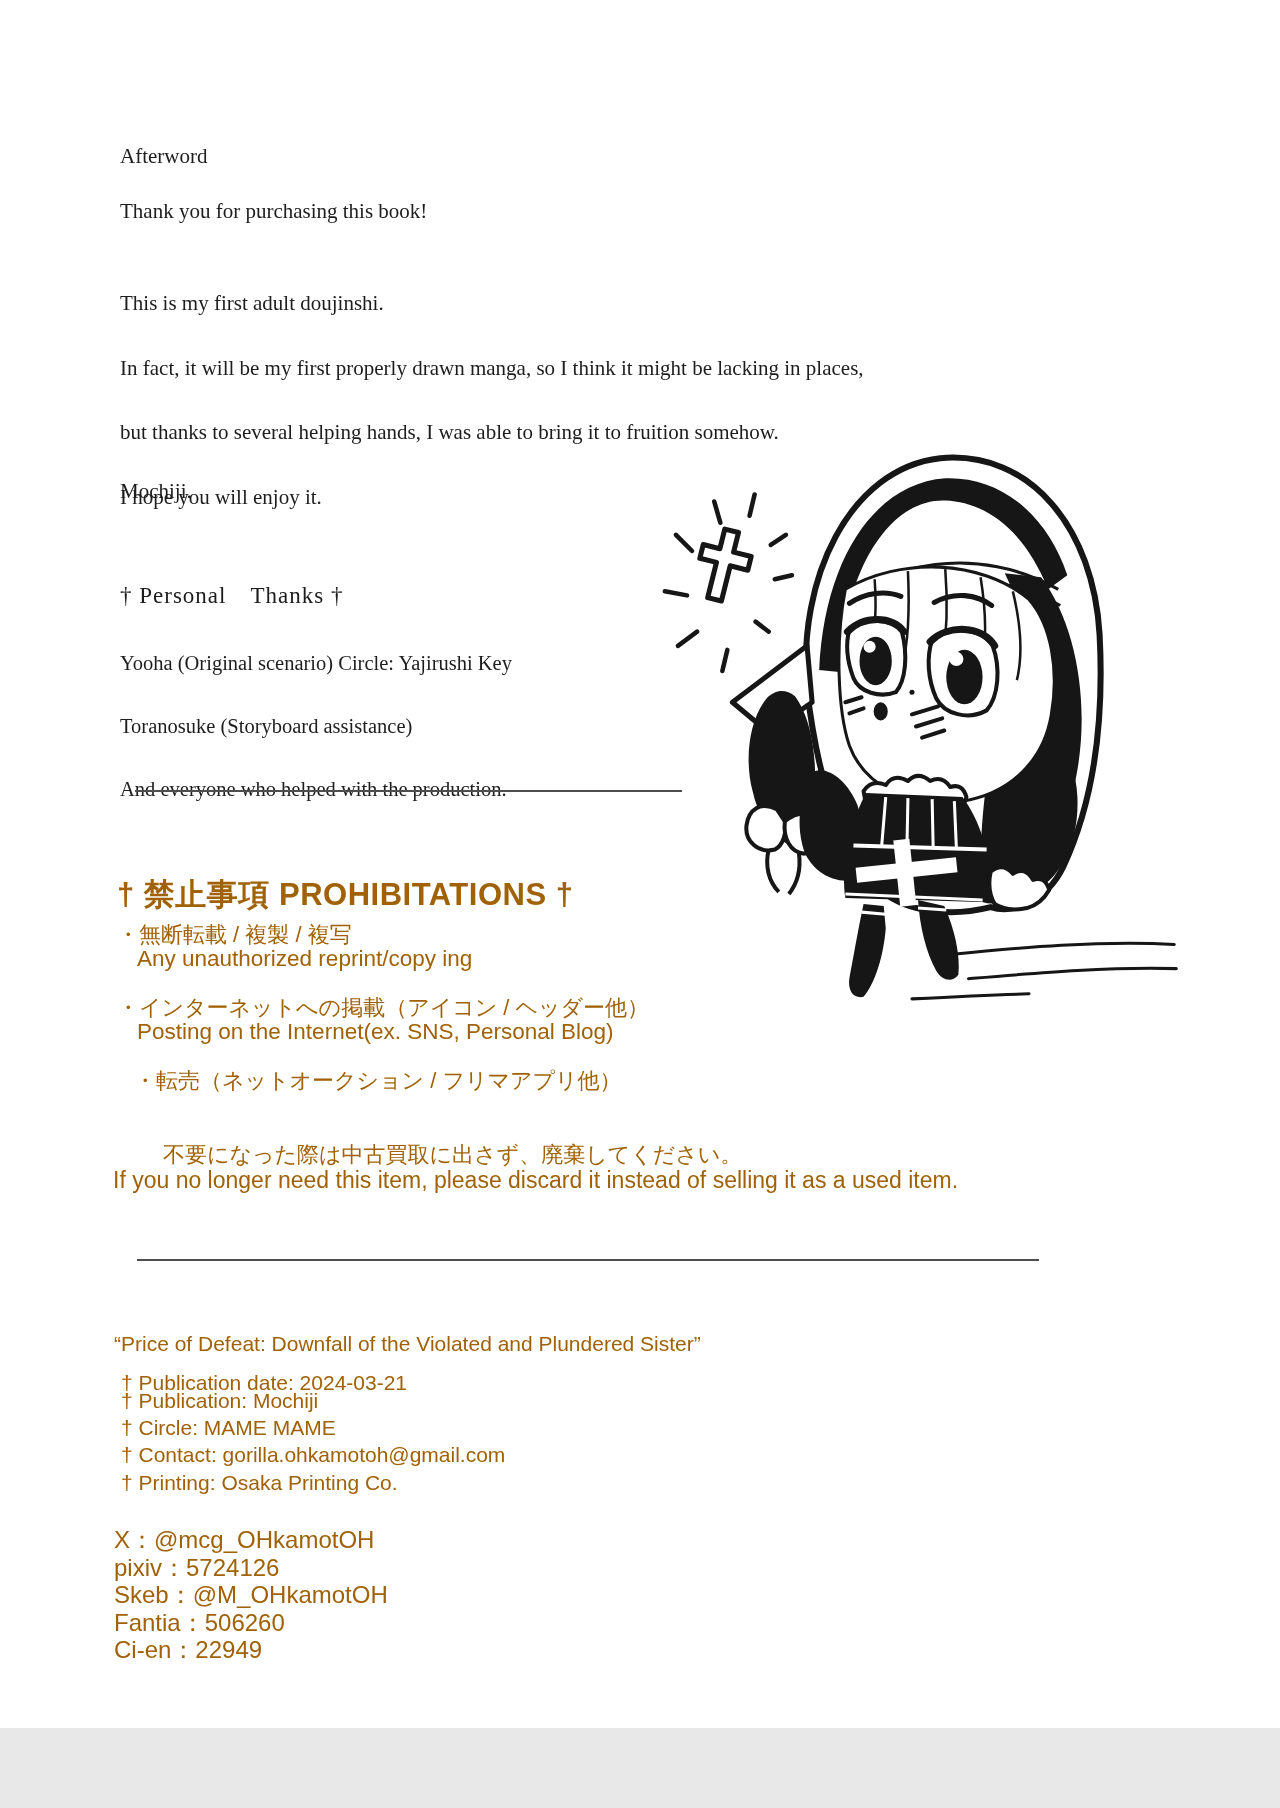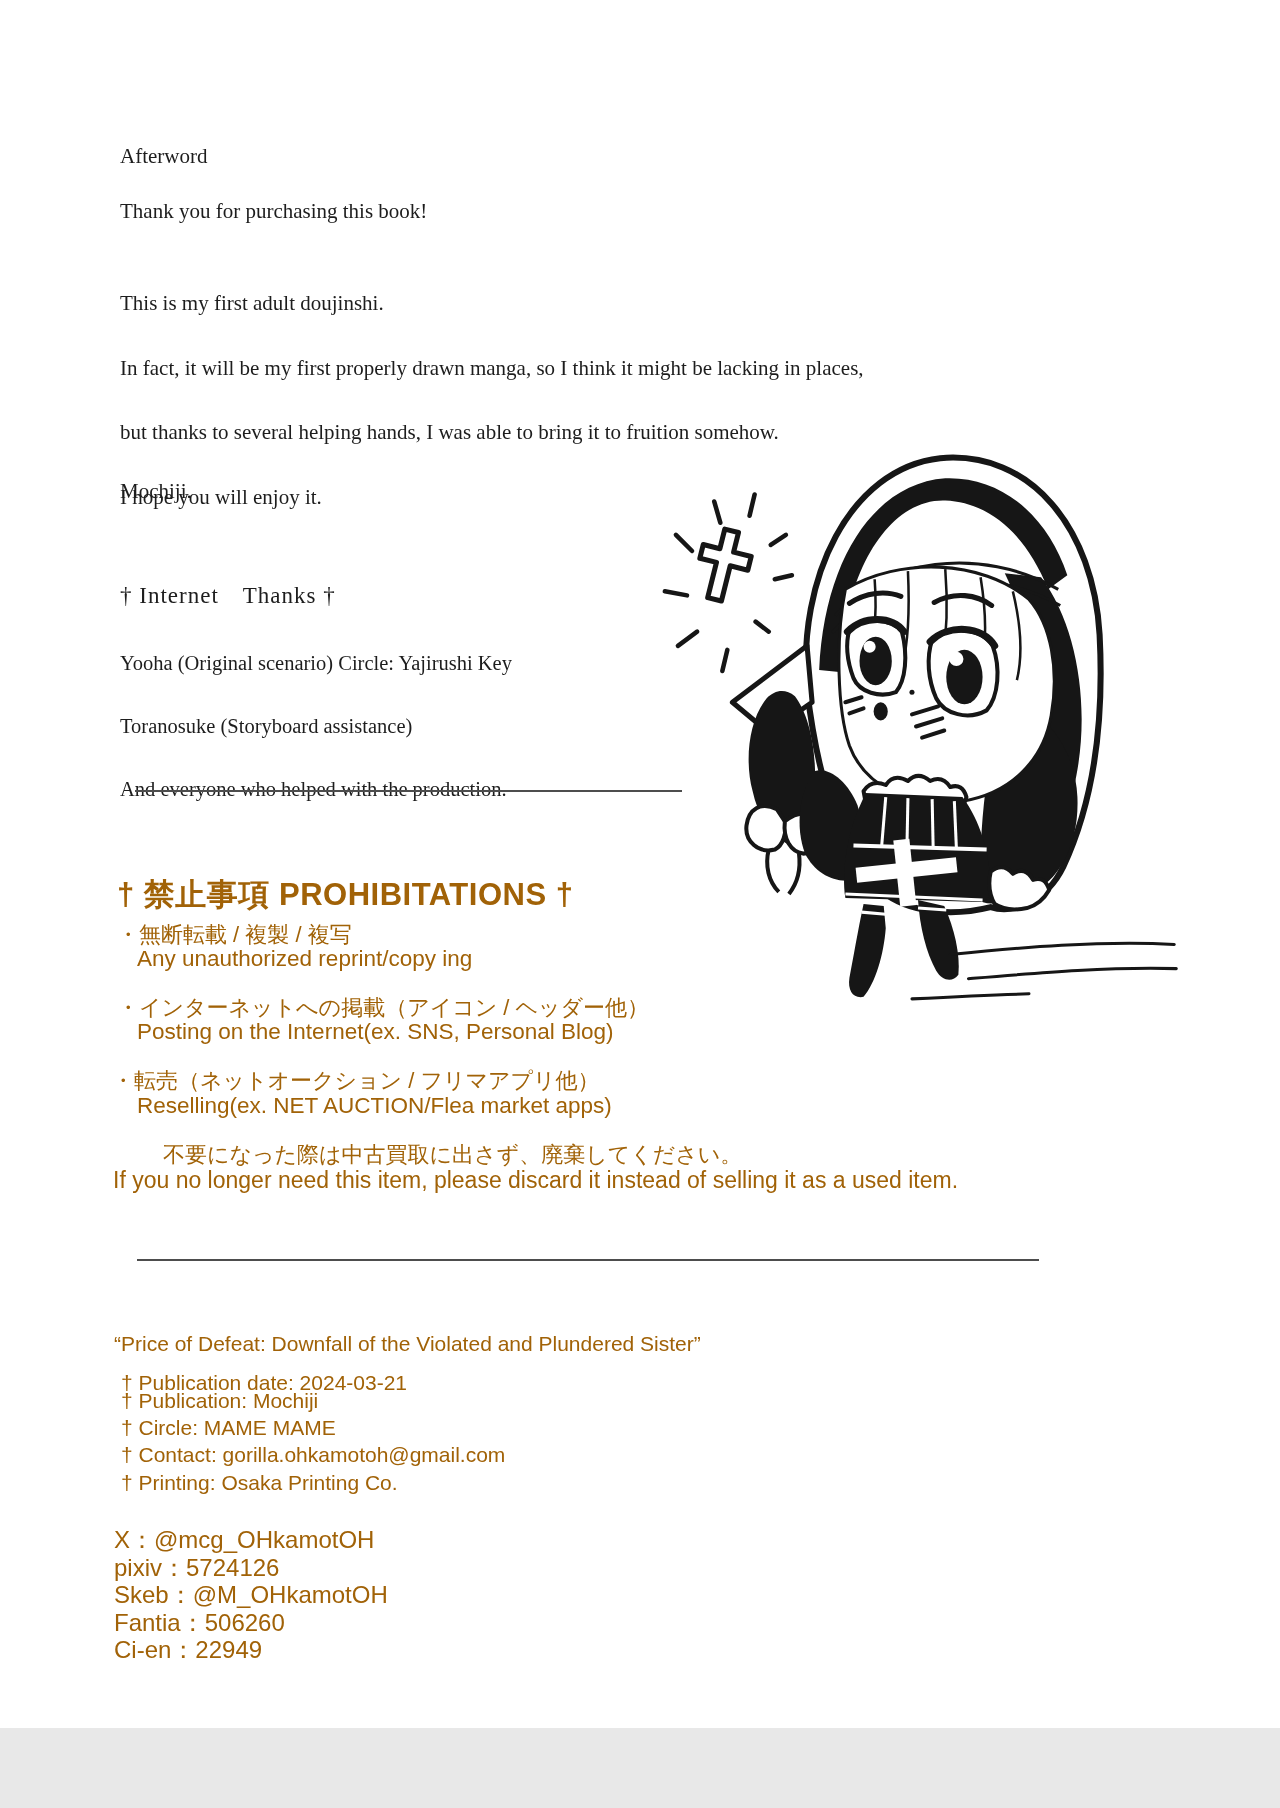--- a/index.html
+++ b/index.html
@@ -40,39 +40,38 @@
     <div class="serif body-line">In fact, it will be my first properly drawn manga, so I think it might be lacking in places,</div>
     <div class="serif body-line">but thanks to several helping hands, I was able to bring it to fruition somehow.</div>
     <div class="serif body-line">I hope you will enjoy it.</div>
   </div>
 
   <div class="abs" style="left:120px;top:393px;">
   </div>
 
   <div class="abs serif body-line" style="left:120px;top:477px;">Mochiji.</div>
 
-  <div class="abs serif st-heading" style="left:120px;top:580px;">† Internet　Thanks †</div>
+  <div class="abs serif st-heading" style="left:120px;top:580px;">† Personal　Thanks †</div>
   <div class="abs" style="left:120px;top:614px;">
     <div class="serif credit-line">Yooha (Original scenario) Circle: Yajirushi Key</div>
     <div class="serif credit-line">Toranosuke (Storyboard assistance)</div>
     <div class="serif credit-line">And everyone who helped with the production.</div>
   </div>
 
   <div class="rule" style="left:135px;top:790px;width:547px;"></div>
 
   <div class="abs sans proh-heading" style="left:117px;top:874px;">† 禁止事項 PROHIBITATIONS †</div>
 
   <div class="abs sans proh-jp" style="left:117px;top:920px;">・無断転載 / 複製 / 複写</div>
   <div class="abs sans proh-en" style="left:137px;top:946px;">Any unauthorized reprint/copy ing</div>
 
   <div class="abs sans proh-jp" style="left:117px;top:993px;">・インターネットへの掲載（アイコン / ヘッダー他）</div>
   <div class="abs sans proh-en" style="left:137px;top:1019px;">Posting on the Internet(ex. SNS, Personal Blog)</div>
 
-  <div class="abs sans proh-jp" style="left:112px;top:1066px;">・転売（ネットオークション / フリマアプリ他）</div>
-  <div class="abs sans proh-en" style="left:137px;top:1093px;">Reselling(ex. NET AUCTION/Flea market apps)</div>
+  <div class="abs sans proh-jp" style="left:134px;top:1066px;">・転売（ネットオークション / フリマアプリ他）</div>
 
   <div class="abs sans discard-jp" style="left:115px;top:1140px;">不要になった際は中古買取に出さず、廃棄してください。</div>
   <div class="abs sans discard-en" style="left:113px;top:1167px;">If you no longer need this item, please discard it instead of selling it as a used item.</div>
 
   <div class="rule" style="left:137px;top:1259px;width:902px;"></div>
 
   <div class="abs sans pub-title" style="left:114px;top:1332px;">“Price of Defeat: Downfall of the Violated and Plundered Sister”</div>
   <div class="abs sans pub-line" style="left:121px;top:1361px;margin-top:10px;">† Publication date: 2024-03-21</div>
   <div class="abs sans pub-line" style="left:121px;top:1389px;">† Publication: Mochiji</div>
   <div class="abs sans pub-line" style="left:121px;top:1416px;">† Circle: MAME MAME</div>

